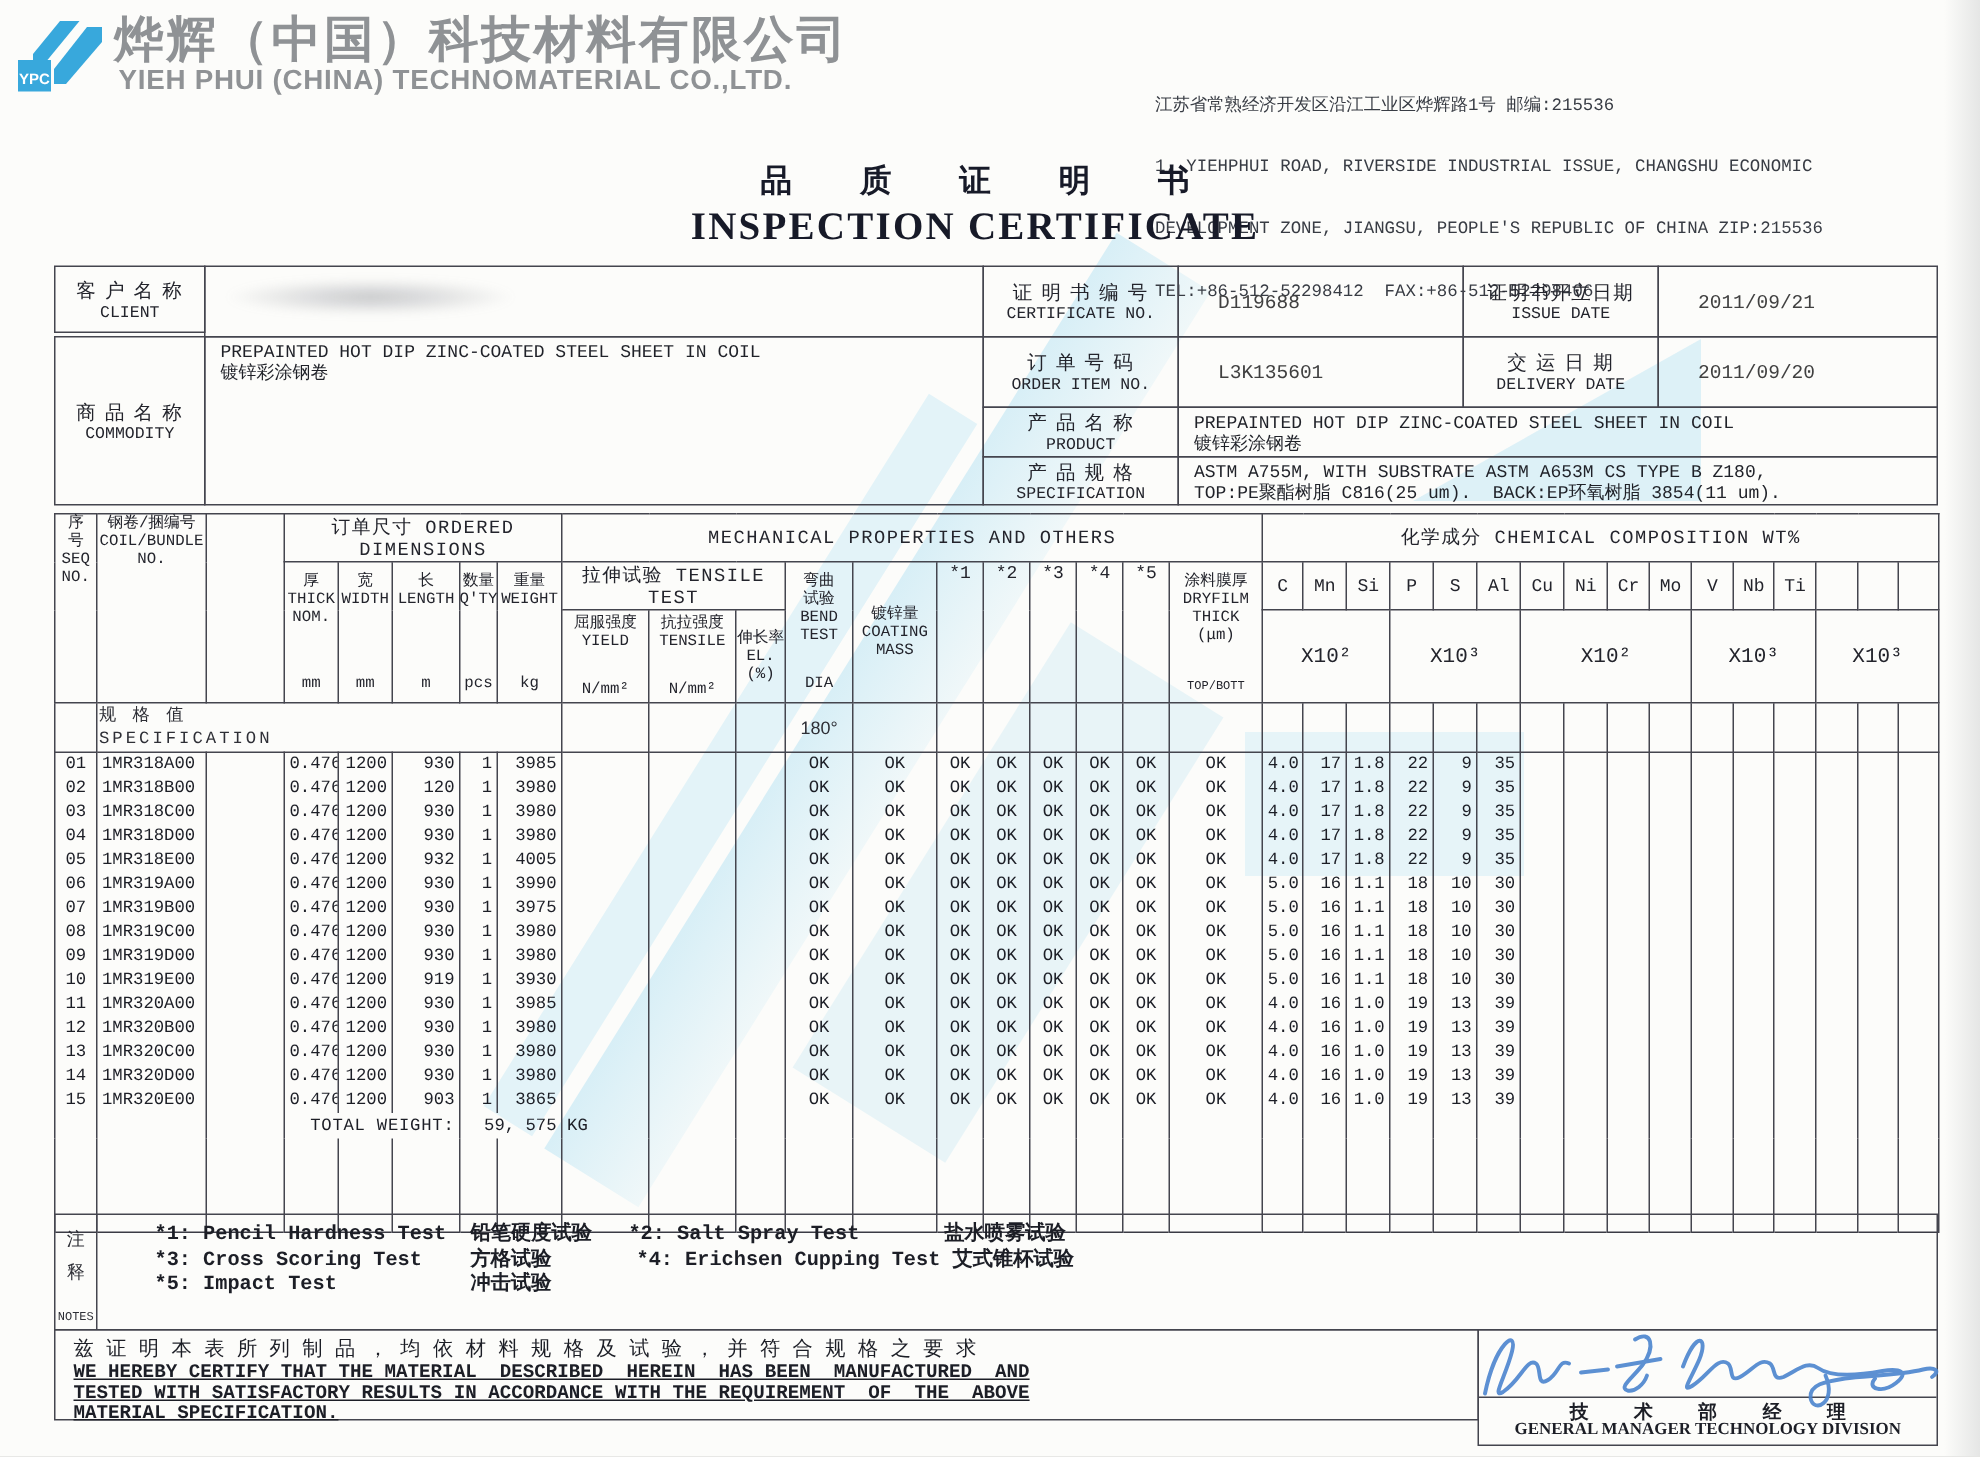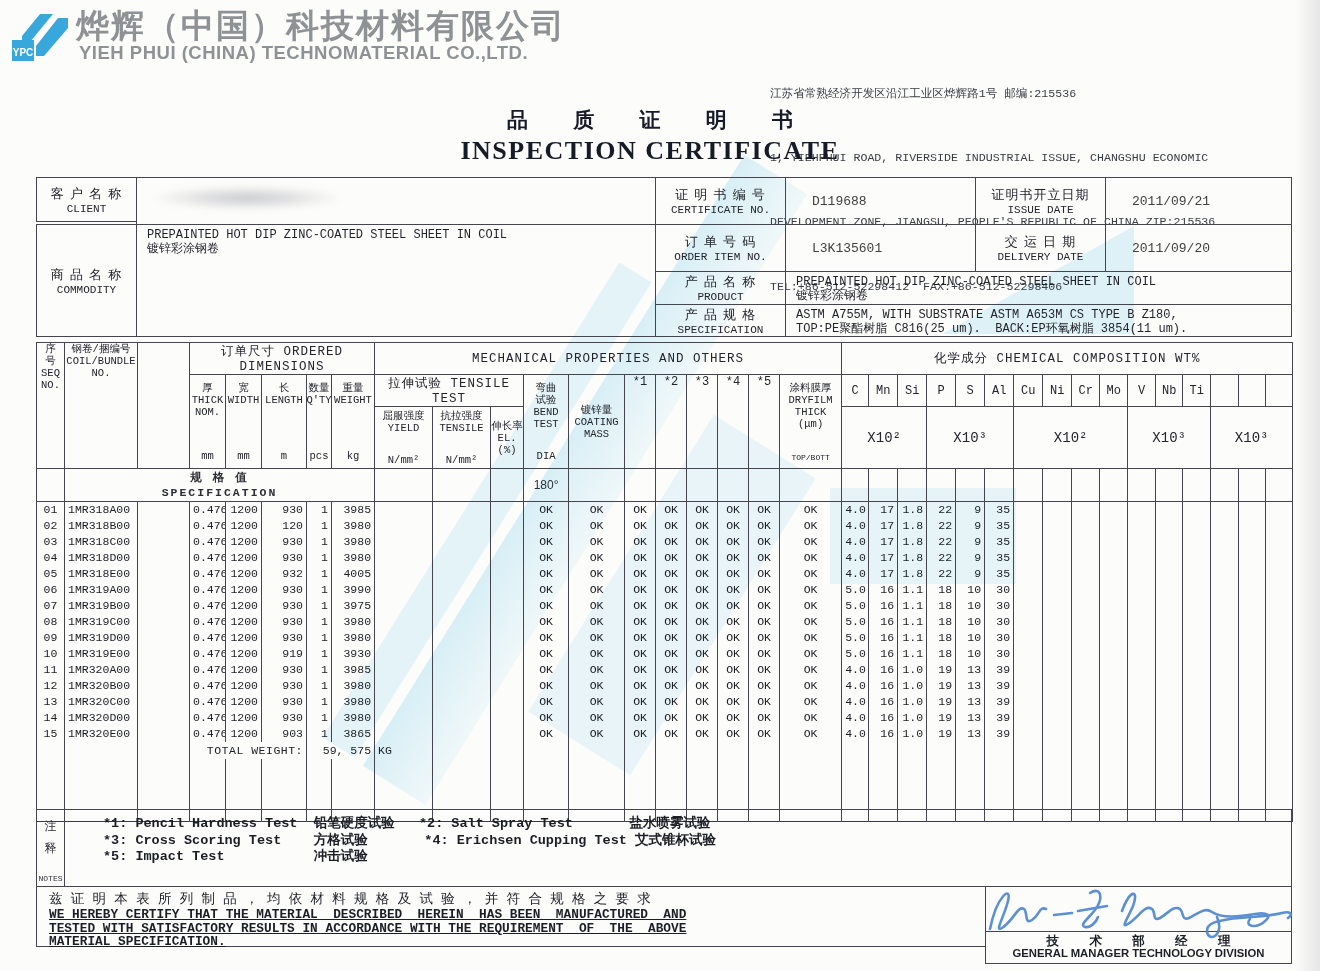--- a/index.html
+++ b/index.html
@@ -13,21 +13,21 @@
   #wm-band{left:830px;top:488px;width:186px;height:96px;background:rgba(156,220,243,.22);}
   #edge-r{right:0;top:0;width:24px;height:100%;background:linear-gradient(to right,rgba(0,0,0,0),rgba(110,115,120,.16));}
 
   
   .logo{position:absolute;left:10px;top:6px;width:62px;height:58px;z-index:1;}
   .co-zh{position:absolute;left:76px;top:4px;font-size:33px;font-weight:bold;color:#8f9295;letter-spacing:2px;
          font-family:"DejaVu Sans",sans-serif;z-index:1;white-space:nowrap;}
   .co-en{position:absolute;left:79px;top:42px;font-size:18.5px;font-weight:bold;color:#8f9295;letter-spacing:.5px;z-index:1;white-space:nowrap;}
   .addr{position:absolute;left:770px;top:36px;z-index:1;font-family:"Liberation Mono",monospace;
         font-size:11.6px;line-height:13.8px;color:#383c44;white-space:pre;}
-  .addr span{display:block;margin-top:23px;}
+  .addr span{display:block;}
   .title-wrap{position:absolute;left:0;top:106px;width:1300px;text-align:center;z-index:1;color:#171a28;
               font-family:"Liberation Serif",serif;}
   .title-zh{font-size:21px;font-weight:bold;letter-spacing:20px;text-indent:20px;}
   .title-en{font-size:26px;font-weight:bold;letter-spacing:1.5px;margin-top:2px;}
 
   
   .ibox{position:absolute;border:1px solid #44454e;box-sizing:border-box;z-index:1;background:transparent;}
   .lblbox{display:flex;flex-direction:column;align-items:center;justify-content:center;text-align:center;}
   .lblbox .zh{font-size:13px;letter-spacing:1px;color:#23242c;font-family:"DejaVu Sans",sans-serif;}
   .lblbox .en{font-size:11px;color:#23242c;font-family:"Liberation Mono",monospace;white-space:nowrap;}
@@ -44,22 +44,22 @@
   .grp{font-size:12.5px;letter-spacing:1px;font-family:"Liberation Mono",monospace;}
   .hl{display:block;white-space:pre-line;font-size:10.5px;line-height:12px;text-align:center;font-family:"Liberation Mono",monospace;}
   .hu{display:block;font-size:10.5px;text-align:center;font-family:"Liberation Mono",monospace;}
   .hu.tiny{font-size:8px;}
   .vtop{vertical-align:top;padding-top:3px;}
   .vflex{display:flex;flex-direction:column;justify-content:space-between;align-items:center;height:80px;padding:2px 0;}
   .sym{font-size:12px;font-family:"Liberation Mono",monospace;}
   .mult{font-size:14px;font-family:"Liberation Mono",monospace;}
   .star{font-size:12px;font-family:"Liberation Mono",monospace;vertical-align:top;padding-top:18px;}
   .spec-row td{border:1px solid #44454e;}
-  .spec-label{white-space:pre-line;font-size:11.5px;line-height:15px;text-align:center;letter-spacing:2px;
-              font-family:"Liberation Mono",monospace;font-weight:bold;}
+  .spec-label{white-space:pre-line;font-size:11.5px;line-height:15px;text-align:left;letter-spacing:2px;
+              font-family:"Liberation Mono",monospace;}
   .spec-bend{font-size:12px;}
   .data-row td{border-left:1px solid #44454e;border-right:1px solid #44454e;border-top:none;border-bottom:none;
                font-family:"Liberation Mono",monospace;font-size:11.5px;line-height:16px;color:#1c1e26;
                padding:0 3px;overflow:hidden;white-space:nowrap;}
   .c{text-align:center;} .l{text-align:left;margin-top:12px;} .r{text-align:right;}
   .total-lab{letter-spacing:.5px;}
 
   
   #notes-box{position:absolute;left:36px;top:809px;width:1256px;height:78px;border:1px solid #44454e;
              box-sizing:border-box;z-index:1;display:flex;}
@@ -74,21 +74,21 @@
                box-sizing:border-box;z-index:1;padding:3px 0 0 12px;}
   .cert-zh{font-size:13.5px;letter-spacing:2px;font-family:"DejaVu Sans",sans-serif;color:#1c1e26;white-space:pre;}
   .cert-en{font-family:"Liberation Mono",monospace;font-weight:bold;font-size:12.8px;line-height:13.6px;
            color:#1c1e26;white-space:pre;text-decoration:underline;}
   #sig-box{position:absolute;left:985px;top:886px;width:307px;height:78px;border:1px solid #44454e;
            box-sizing:border-box;z-index:2;background:transparent;}
   .sig-line{position:absolute;left:0;right:0;top:44px;border-top:1px solid #44454e;}
   .sig-zh{position:absolute;left:0;right:0;top:46px;text-align:center;font-size:12.5px;font-weight:bold;
           letter-spacing:13px;text-indent:13px;font-family:"DejaVu Sans",sans-serif;color:#1c1e26;}
   .sig-en{position:absolute;left:0;right:0;top:60px;text-align:center;font-size:11.3px;
-          font-family:Liberation Sans, sans-serif;font-weight:bold;color:#1c1e26;white-space:nowrap;}
+          font-family:Liberation Serif, serif;font-weight:bold;color:#1c1e26;white-space:nowrap;}
   .sig-ink{position:absolute;left:-12px;top:-14px;z-index:3;}
 </style>
 </head>
 <body>
 
 <div id="page">
 
   <div class="wm" id="wm-stripe1"></div>
   <div class="wm" id="wm-stripe2"></div>
   <div class="wm" id="wm-stripe3"></div>

